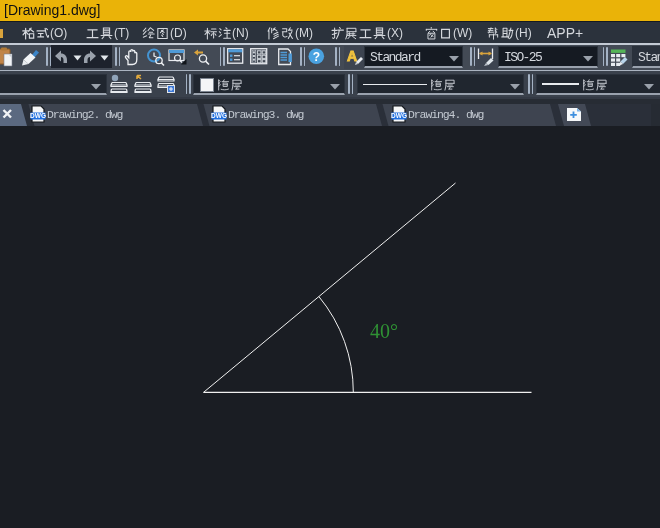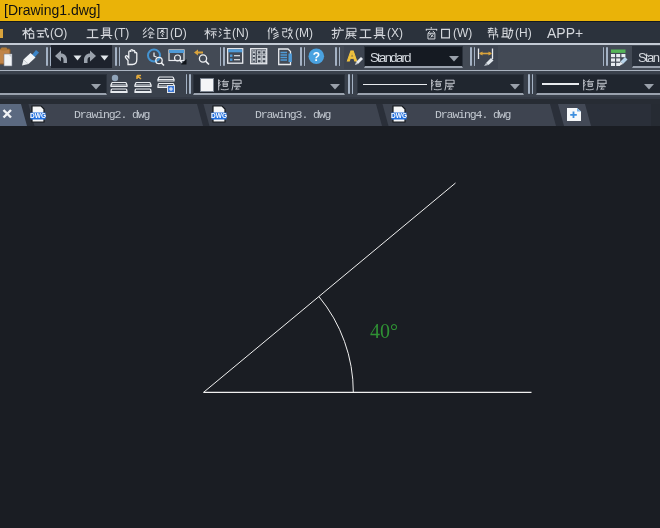--- a/index.html
+++ b/index.html
@@ -11,22 +11,22 @@
   .mi .lat{font-size:12px;color:#d5d8dd;letter-spacing:0px;margin-left:1px;position:relative;top:0px;}
   .cjk{display:inline-block;vertical-align:middle;}
   #brightline{position:absolute;left:0;top:43px;width:660px;height:2px;background:#c3cad4;}
   #row1{position:absolute;left:0;top:45px;width:660px;height:25px;background:#434a55;}
   #row2{position:absolute;left:0;top:70px;width:660px;height:27px;background:#3a414c;border-top:1.5px solid #aab3c0;box-sizing:border-box;}
   #tabstrip{position:absolute;left:0;top:96.5px;width:660px;height:7.5px;background:#272c34;border-top:2.5px solid #343a45;box-sizing:border-box;}
   #tabbar{position:absolute;left:0;top:104px;width:660px;height:22px;background:#2a2f39;}
   #canvas{position:absolute;left:0;top:126px;width:660px;height:498px;background:#1a1d23;}
   .sep{position:absolute;width:1.6px;background:#a4b2c4;border-radius:1px;}
   .combo{position:absolute;background:#151a22;border:1px solid #2a313b;border-bottom:2px solid #9aa2ae;box-sizing:border-box;}
-  .combo .txt{position:absolute;left:5px;top:3px;font-family:Liberation Sans, sans-serif;font-size:13px;letter-spacing:-1.6px;color:#d4d8de;}
-  .tabtxt{position:absolute;top:3.5px;font-family:"Liberation Mono",monospace;font-size:11.5px;letter-spacing:-1.1px;color:#c2c8d0;margin-left:27px;}
+  .combo .txt{position:absolute;left:5px;top:3px;font-family:Liberation Mono, monospace;font-size:13px;letter-spacing:-1.6px;color:#d4d8de;}
+  .tabtxt{position:absolute;top:3.5px;font-family:"Liberation Mono",monospace;font-size:11.5px;letter-spacing:-1.1px;color:#c2c8d0;}
 </style></head>
 <body>
 <svg width="0" height="0" style="position:absolute">
 <defs>
 <g id="g-ge" fill="none" stroke-width="9" stroke-linecap="round">
   <path d="M28 10 V92 M6 30 H50 M25 38 L8 60 M31 38 L48 56"></path>
   <path d="M70 8 L52 32 M58 14 L90 38 M57 52 H90 V86 H57 Z"></path>
 </g>
 <g id="g-shi" fill="none" stroke-width="9" stroke-linecap="round">
   <path d="M8 30 H70 M70 10 C74 42 80 68 92 80 M92 80 L96 66 M80 12 L88 20"></path>
@@ -304,20 +304,26 @@
 
   <div class="abs" style="left:475px;top:1px;width:23px;height:23px;background:#3d4450"></div>
   <svg class="abs" width="20" height="20" style="left:477px;top:2px">
     <path d="M1.5 1.5 V12 M15.5 1.5 V12" stroke="#e8ebef" stroke-width="1.3"></path>
     <path d="M3 6.5 H14" stroke="#d9a33c" stroke-width="1.6"></path>
     <polygon points="2,6.5 5.5,4.5 5.5,8.5" fill="#d9a33c"></polygon>
     <polygon points="15,6.5 11.5,4.5 11.5,8.5" fill="#d9a33c"></polygon>
     <path d="M9 16 L14 11 L16.5 13.5 L11.5 18 Z" fill="#dfe5ea"></path>
     <path d="M7 19 L11.5 18 L9 16 Z" fill="#b9c0c8"></path>
   </svg>
+  <div class="combo" style="left:498px;top:1px;width:100px;height:22px">
+    <span class="txt">ISO-25</span>
+    <svg class="abs" width="12" height="7" style="right:3px;top:8px">
+        <polygon points="1,1 11,1 6,6.5" fill="#9aa1ab"></polygon>
+      </svg>
+  </div>
   <div class="sep" style="left:602.5px;top:2px;height:19px"></div>
   <div class="sep" style="left:606px;top:2px;height:19px"></div>
 
   <svg class="abs" width="19" height="19" style="left:610px;top:3px">
     <rect x="1" y="1.5" width="14.5" height="3.4" fill="#55b457"></rect>
     <rect x="1" y="6" width="4" height="3.2" fill="#e8ecf0"></rect>
       <rect x="6.2" y="6" width="4" height="3.2" fill="#e8ecf0"></rect>
       <rect x="11.4" y="6" width="4" height="3.2" fill="#e8ecf0"></rect>
     <rect x="1" y="10.4" width="4" height="3.2" fill="#e8ecf0"></rect>
       <rect x="6.2" y="10.4" width="4" height="3.2" fill="#e8ecf0"></rect>

